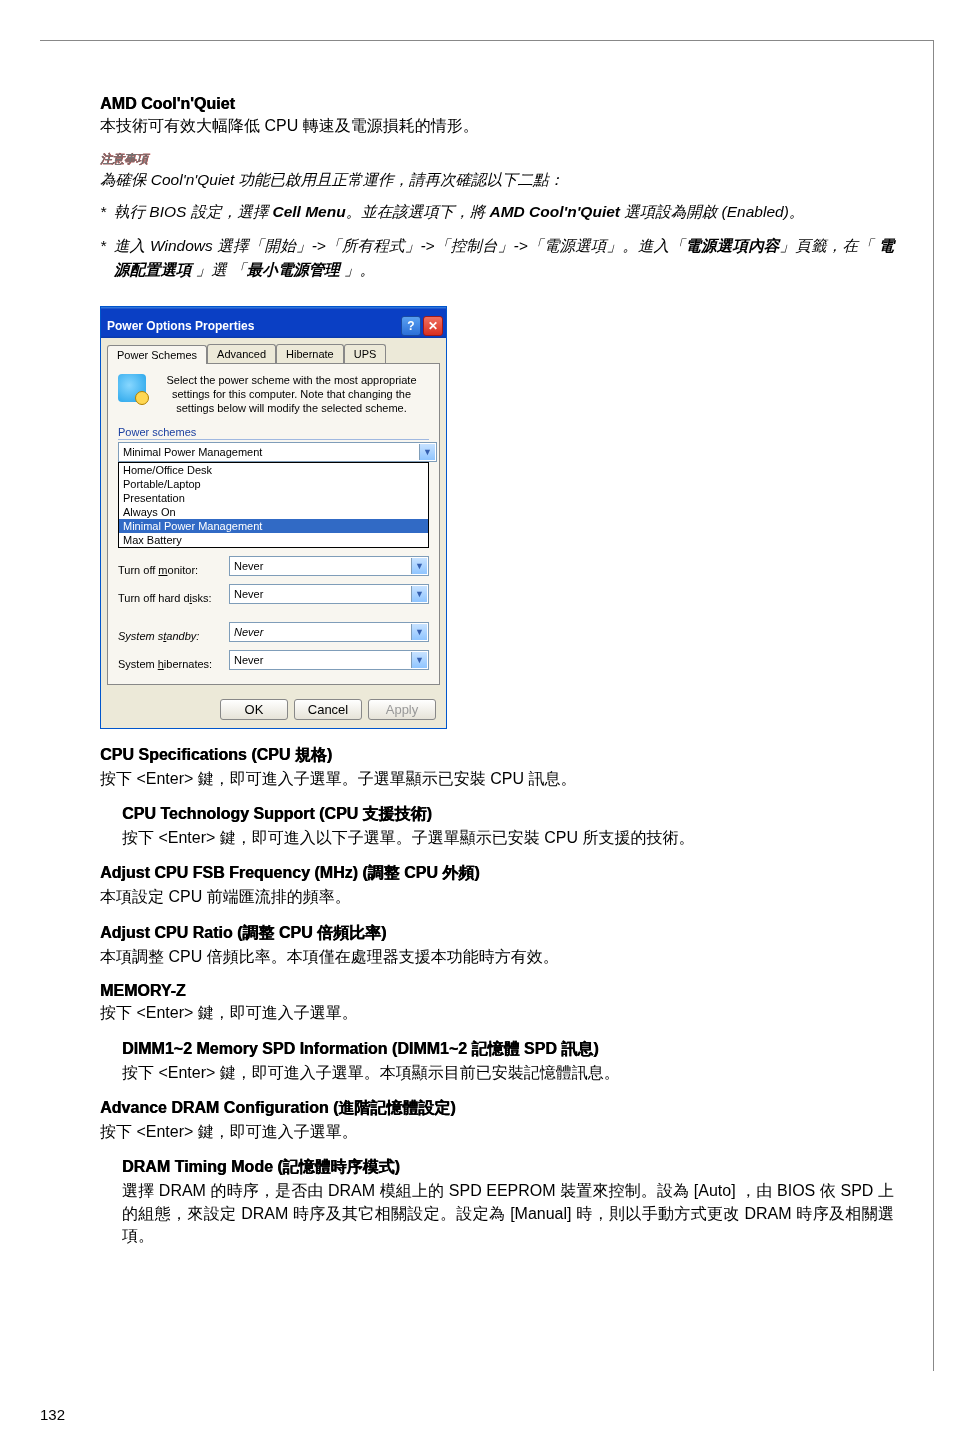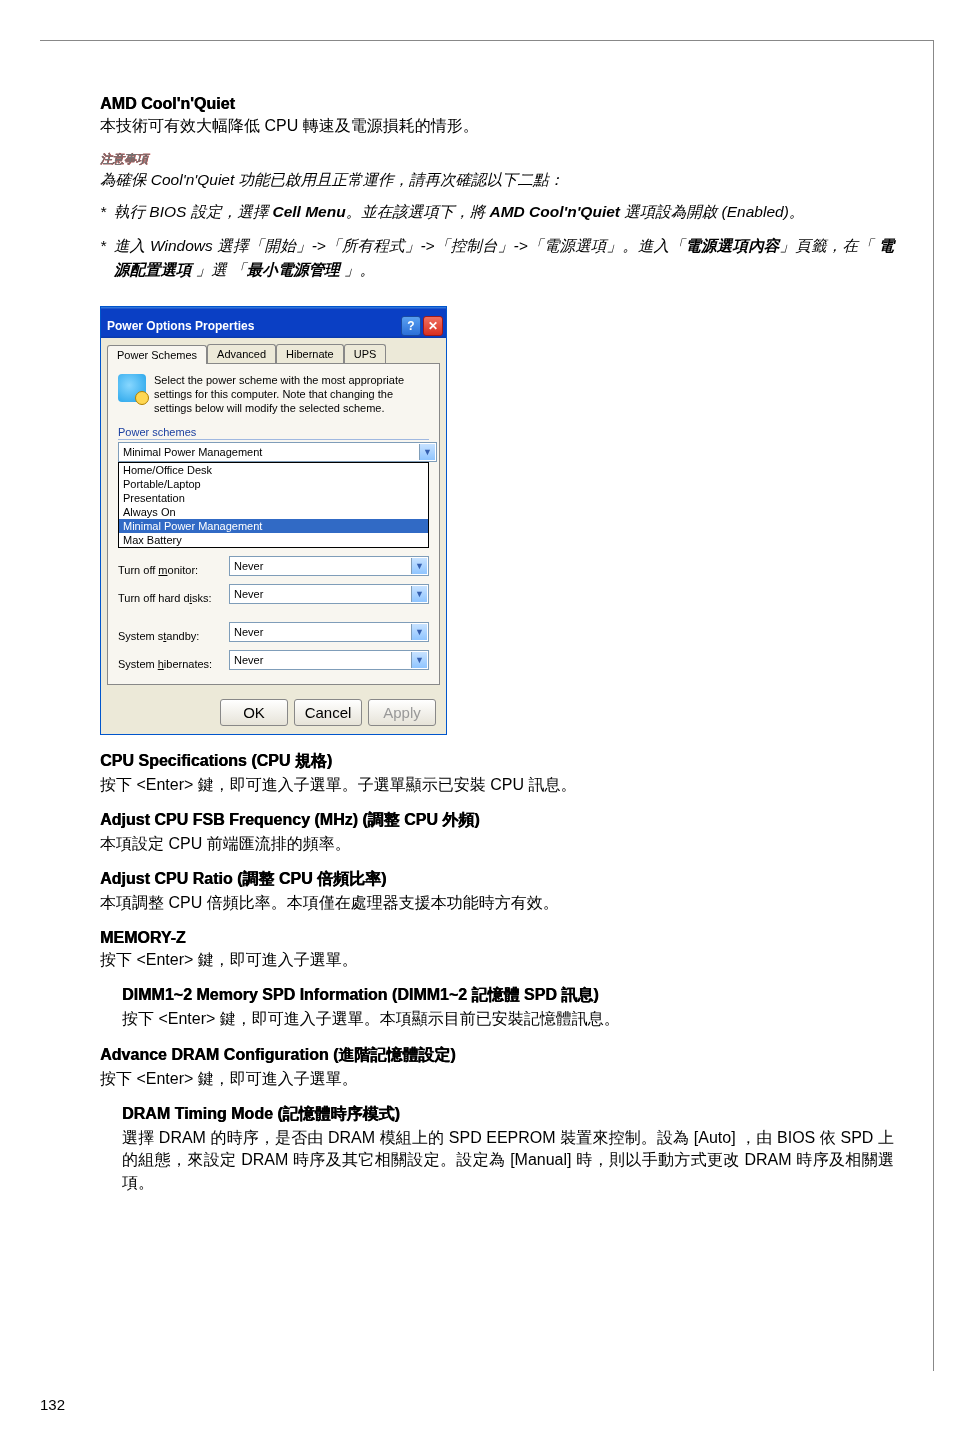--- a/index.html
+++ b/index.html
@@ -77,21 +77,21 @@
   .bi-em {
     font-weight: bold;
     font-style: italic;
   }
   .indent-block {
     margin-left: 22px;
     margin-bottom: 14px;
   }
   .page-num {
     position: absolute;
-    bottom: 18px;
+    bottom: 8px;
     left: 40px;
     font-size: 15px;
   }
   
   .win-dialog {
     width: 345px;
     font-family: Tahoma, Arial, sans-serif;
     font-size: 11px;
     border: 1px solid #0055cc;
     background: #ece9d8;
@@ -138,21 +138,21 @@
     background: #f8f6f0;
     z-index: 2;
     top: 1px;
   }
   .win-tab-body {
     margin: 0 6px 6px 6px;
     border: 1px solid #888;
     background: #f8f6f0;
     padding: 10px 10px 14px 10px;
   }
-  .win-info-row { display:flex; gap:8px; margin-bottom:10px; }
+  .win-info-row { display:flex; gap:8px; margin-bottom:10px;text-align:center; }
   .win-info-icon {
     width: 28px; height: 28px;
     background: radial-gradient(circle at 40% 40%, #87d7ff, #1ea0e8);
     border-radius:4px;
     position: relative;
     flex-shrink:0;
   }
   .win-info-icon::after {
     content:""; position:absolute; right:-3px; bottom:-3px;
     width:12px; height:12px; background:#ffd752; border:1px solid #b08000; border-radius:50%;
@@ -193,24 +193,24 @@
     display:flex; align-items:flex-end;
     margin-top:8px; gap:6px;
   }
   .win-setting-label { width:105px; font-size:11px; }
   .win-setting-row .win-combo { flex:1; }
   .win-buttons-row {
     display:flex; justify-content:flex-end; gap:6px;
     padding: 8px 10px;
   }
   .win-btn {
-    min-width:68px; height:27px;
+    min-width:68px; height:21px;
     border:1px solid #888; border-radius:3px;
     background:linear-gradient(to bottom,#fff,#e6e3d8);
-    font-size:15px;
+    font-size:13px;
   }
   .win-btn.disabled { color:#999; }
   .underline { text-decoration: underline; }
 </style>
 </head>
 <body>
 
 <div class="page-border"></div>
 
 <div class="content">
@@ -280,21 +280,21 @@
                 <span class="arrow">▼</span>
               </div>
           </div>
           <div class="win-setting-row">
             <div class="win-setting-label"><span>Turn off hard d</span><span class="underline">i</span><span>sks:</span></div>
             <div class="win-combo">
                 <span>Never</span>
                 <span class="arrow">▼</span>
               </div>
           </div>
-          <div class="win-setting-row" style="margin-top:18px;">
+          <div class="win-setting-row" style="margin-top:18px;font-style:italic;">
             <div class="win-setting-label"><span>System s</span><span class="underline">t</span><span>andby:</span></div>
             <div class="win-combo">
                 <span>Never</span>
                 <span class="arrow">▼</span>
               </div>
           </div>
           <div class="win-setting-row">
             <div class="win-setting-label"><span>System </span><span class="underline">h</span><span>ibernates:</span></div>
             <div class="win-combo">
                 <span>Never</span>
@@ -307,20 +307,24 @@
           <button class="win-btn">Cancel</button>
           <button class="win-btn disabled">Apply</button>
         </div>
       </div>
     </div>
   </div>
 
   <div class="heading-bold">CPU Specifications (CPU 規格)</div>
   <div class="body-text">按下 &lt;Enter&gt; 鍵，即可進入子選單。子選單顯示已安裝 CPU 訊息。</div>
 
+  <div class="indent-block">
+    <div class="heading-bold">CPU Technology Support (CPU 支援技術)</div>
+    <div class="body-text" style="text-align:justify; margin-bottom:0;">按下 &lt;Enter&gt; 鍵，即可進入以下子選單。子選單顯示已安裝 CPU 所支援的技術。</div>
+  </div>
 
   <div class="heading-bold">Adjust CPU FSB Frequency (MHz) (調整 CPU 外頻)</div>
   <div class="body-text">本項設定 CPU 前端匯流排的頻率。</div>
 
   <div class="heading-bold">Adjust CPU Ratio  (調整 CPU 倍頻比率)</div>
   <div class="body-text">本項調整 CPU 倍頻比率。本項僅在處理器支援本功能時方有效。</div>
 
   <div class="heading-bold">MEMORY-Z</div>
   <div class="body-text">按下 &lt;Enter&gt; 鍵，即可進入子選單。</div>
 

